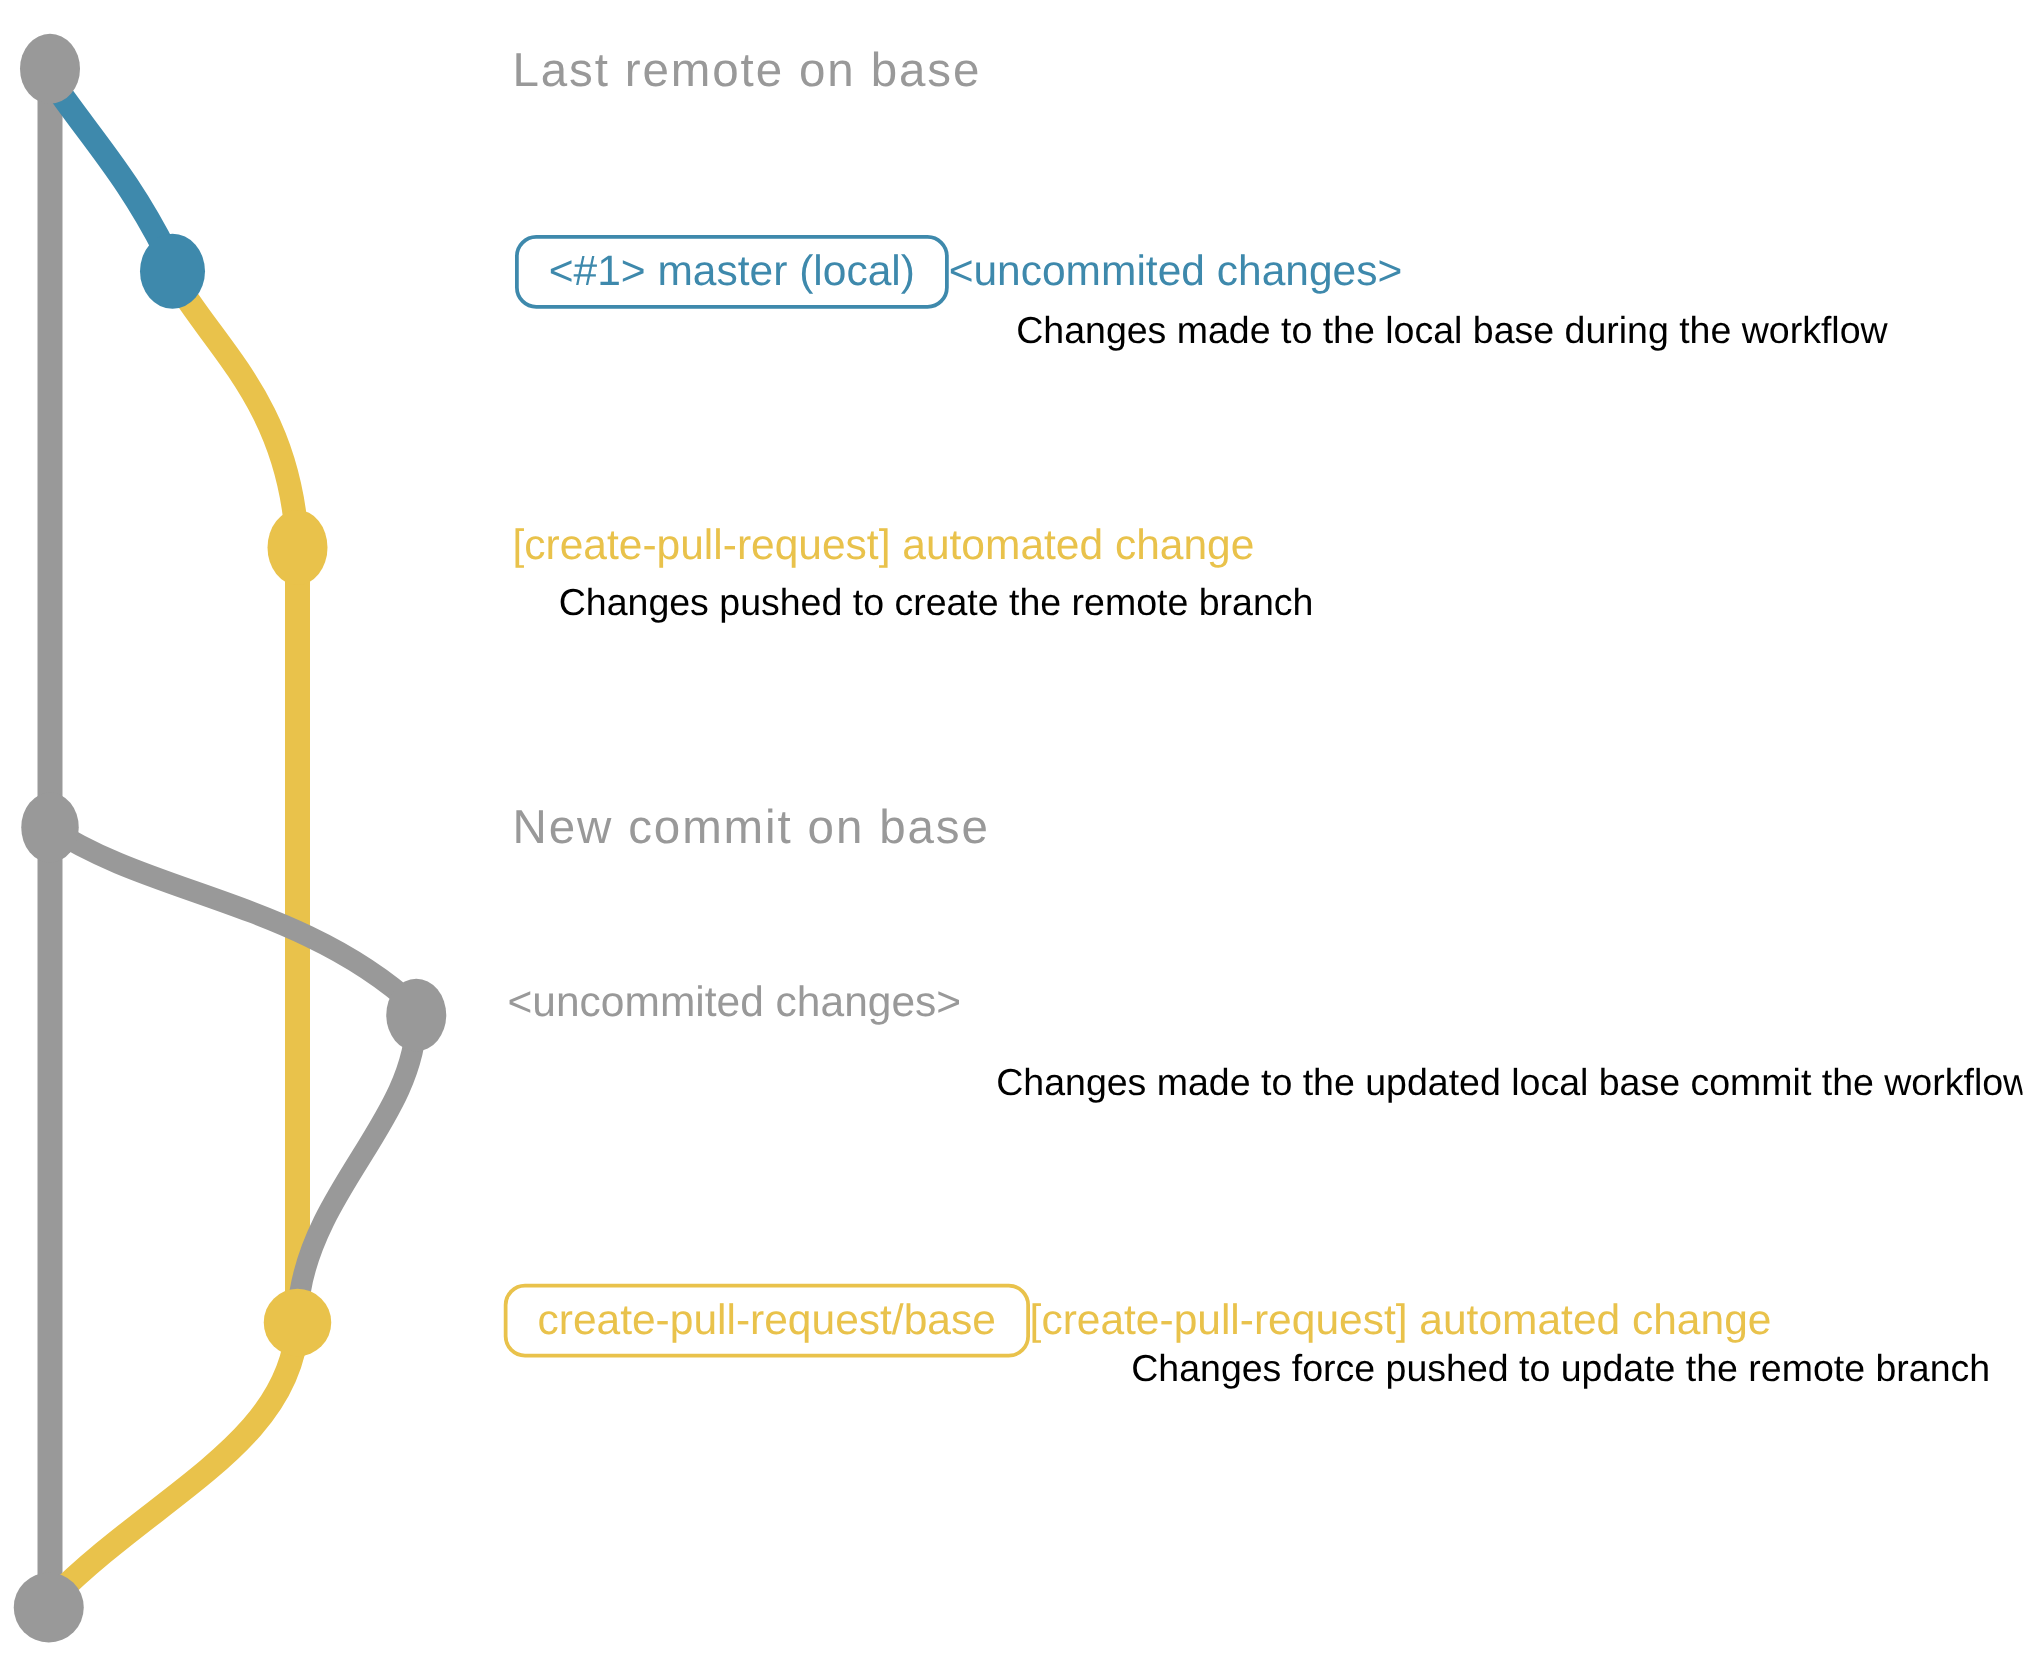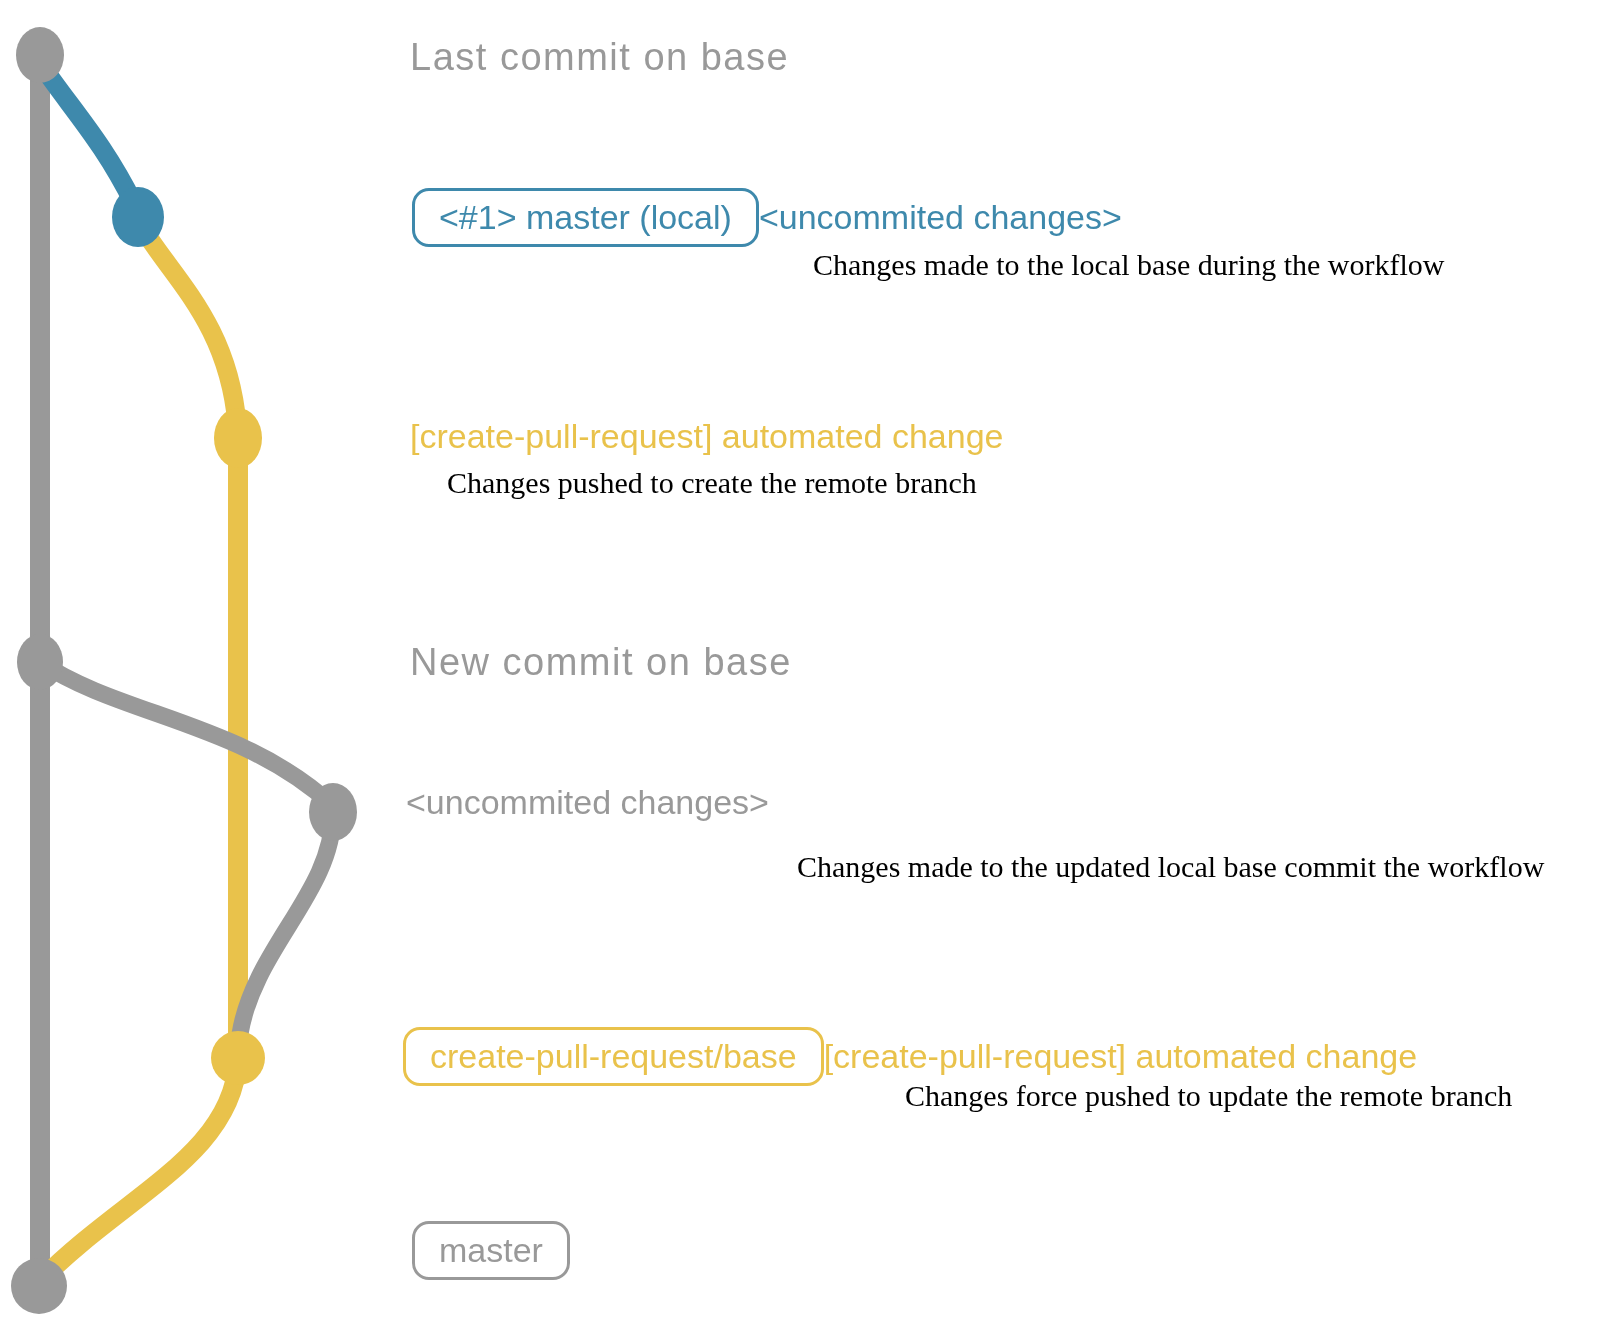--- a/index.html
+++ b/index.html
@@ -38,21 +38,21 @@
     font-size:34px;background:#ffffff;
   }
   .badge.blue{color:var(--c-blue);}
   .badge.gray{color:var(--c-gray);}
   .badge.yellow{color:var(--c-yellow);}
   .msg{font-size:34px;}
   .msg.blue{color:var(--c-blue);}
   .msg.gray{color:var(--c-gray);}
   .msg.yellow{color:var(--c-yellow);}
   .note{
-    font-family:Liberation Serif, serif;
+    font-family:Liberation Sans, sans-serif;
     font-size:30px;color:var(--c-ink);text-align:center;
   }
 </style>
 </head>
 <body>
 
 <div class="stage">
 
   <svg class="graph" width="1618" height="1344" viewBox="0 0 1618 1344">
 
@@ -72,21 +72,21 @@
 
     <ellipse class="node gray" cx="40" cy="55" rx="24" ry="28"></ellipse>
     <ellipse class="node blue" cx="138" cy="217" rx="26" ry="30"></ellipse>
     <ellipse class="node yellow" cx="238" cy="438" rx="24" ry="30"></ellipse>
     <ellipse class="node gray" cx="40" cy="662" rx="23" ry="28"></ellipse>
     <ellipse class="node gray" cx="333" cy="812" rx="24" ry="29"></ellipse>
     <ellipse class="node yellow" cx="238" cy="1058" rx="27" ry="27"></ellipse>
     <ellipse class="node gray" cx="39" cy="1286" rx="28" ry="28"></ellipse>
   </svg>
 
-  <div class="abs heading" style="left:410px;top:36px;">Last commit on base</div>
+  <div class="abs heading" style="left:410px;top:36px;">Last remote on base</div>
 
   <div class="row" style="left:412px;top:188px;">
     <span class="badge blue">&lt;#1&gt; master (local)</span>
     <span class="msg blue">&lt;uncommited changes&gt;</span>
   </div>
   <div class="abs note" style="left:813px;top:248px;">Changes made to the local base during the workflow</div>
 
   <div class="row" style="left:410px;top:417px;">
     <span class="msg yellow">[create-pull-request] automated change</span>
   </div>
@@ -99,16 +99,15 @@
   </div>
   <div class="abs note" style="left:797px;top:850px;">Changes made to the updated local base commit the workflow</div>
 
   <div class="row" style="left:403px;top:1027px;">
     <span class="badge yellow">create-pull-request/base</span>
     <span class="msg yellow">[create-pull-request] automated change</span>
   </div>
   <div class="abs note" style="left:905px;top:1079px;">Changes force pushed to update the remote branch</div>
 
   <div class="row" style="left:412px;top:1221px;">
-    <span class="badge gray">master</span>
   </div>
 
 </div>
 
 </body></html>

